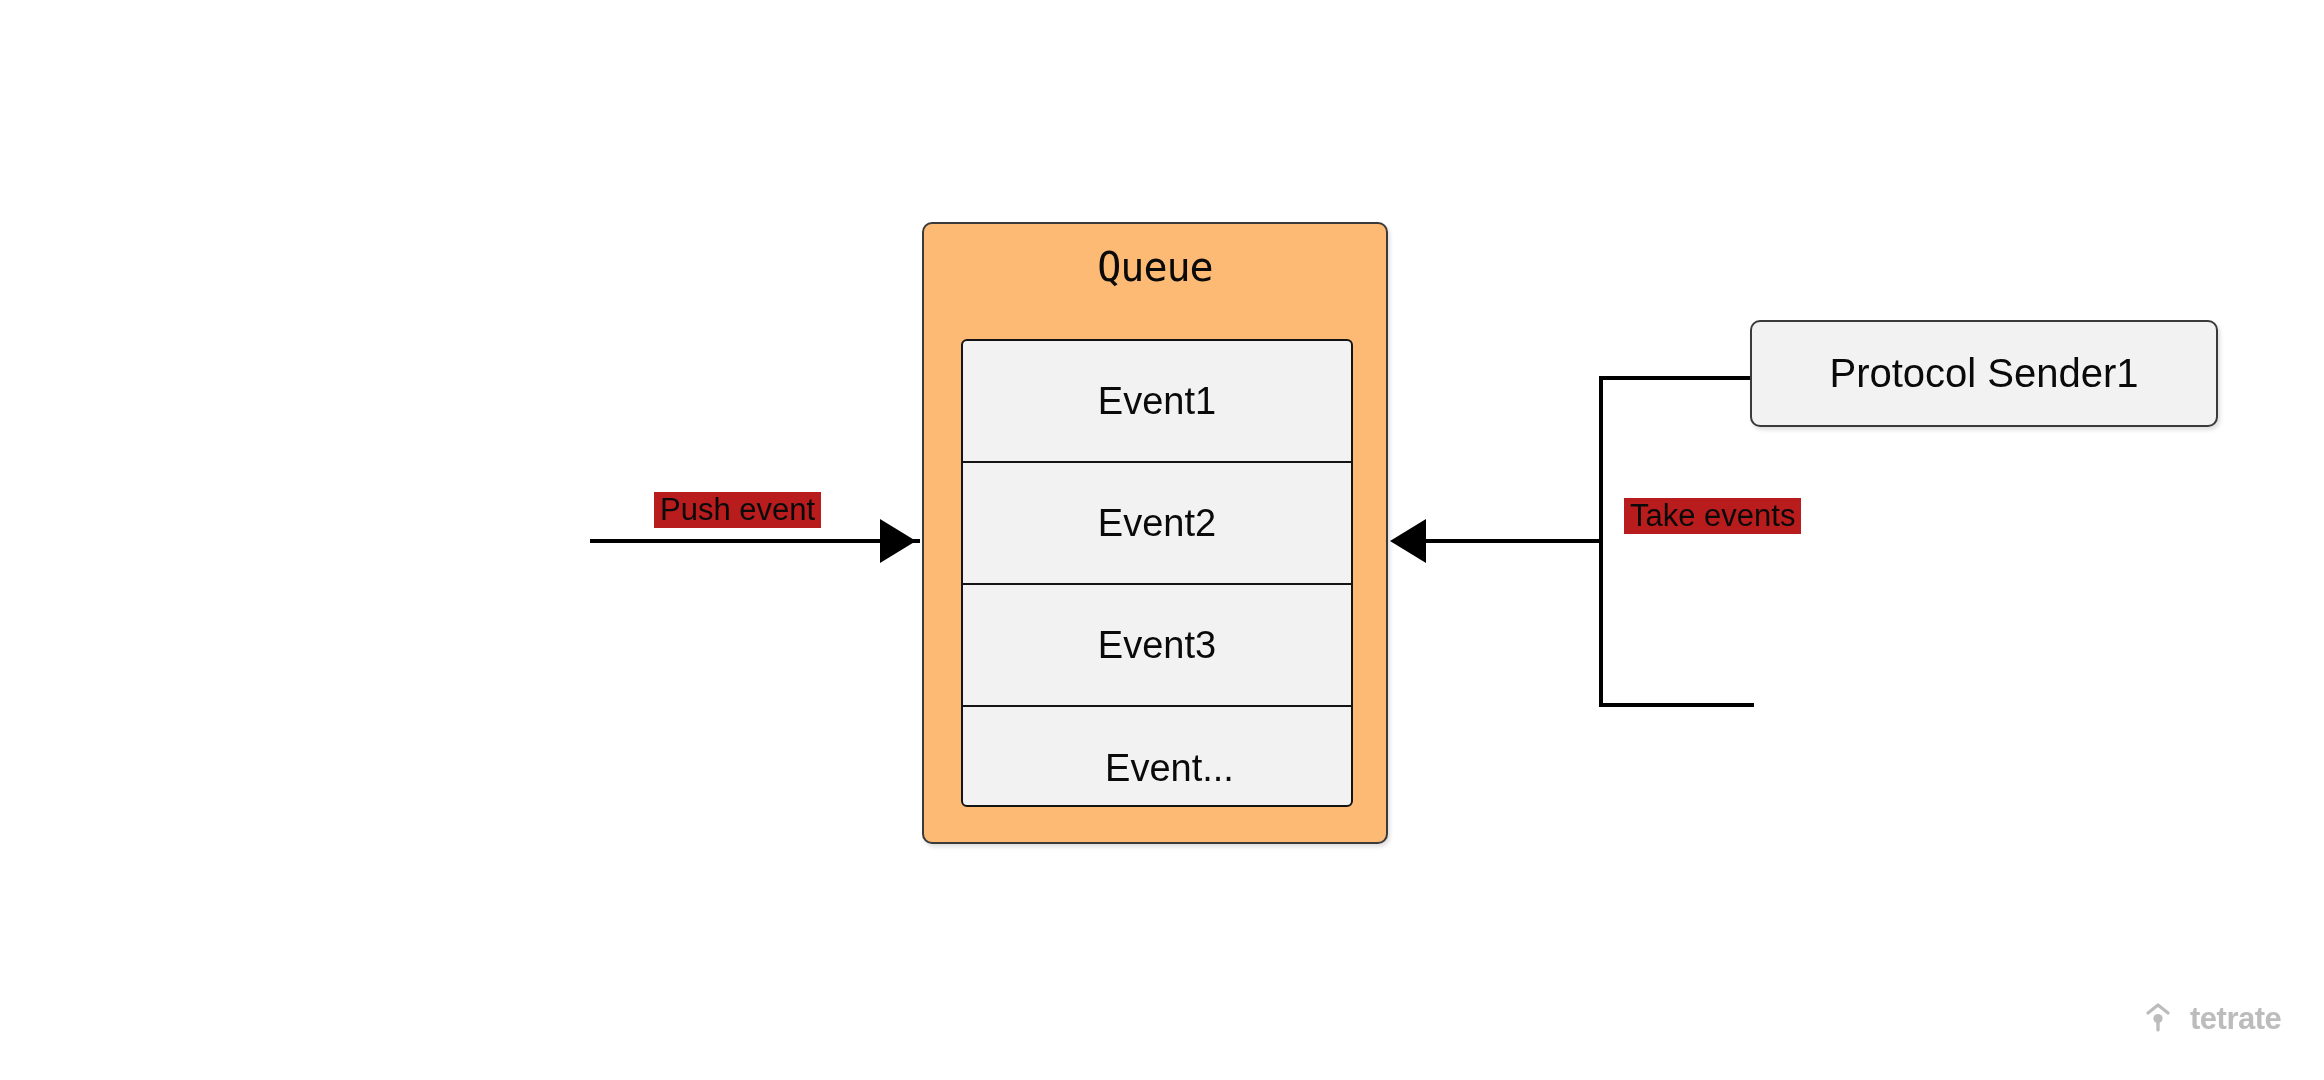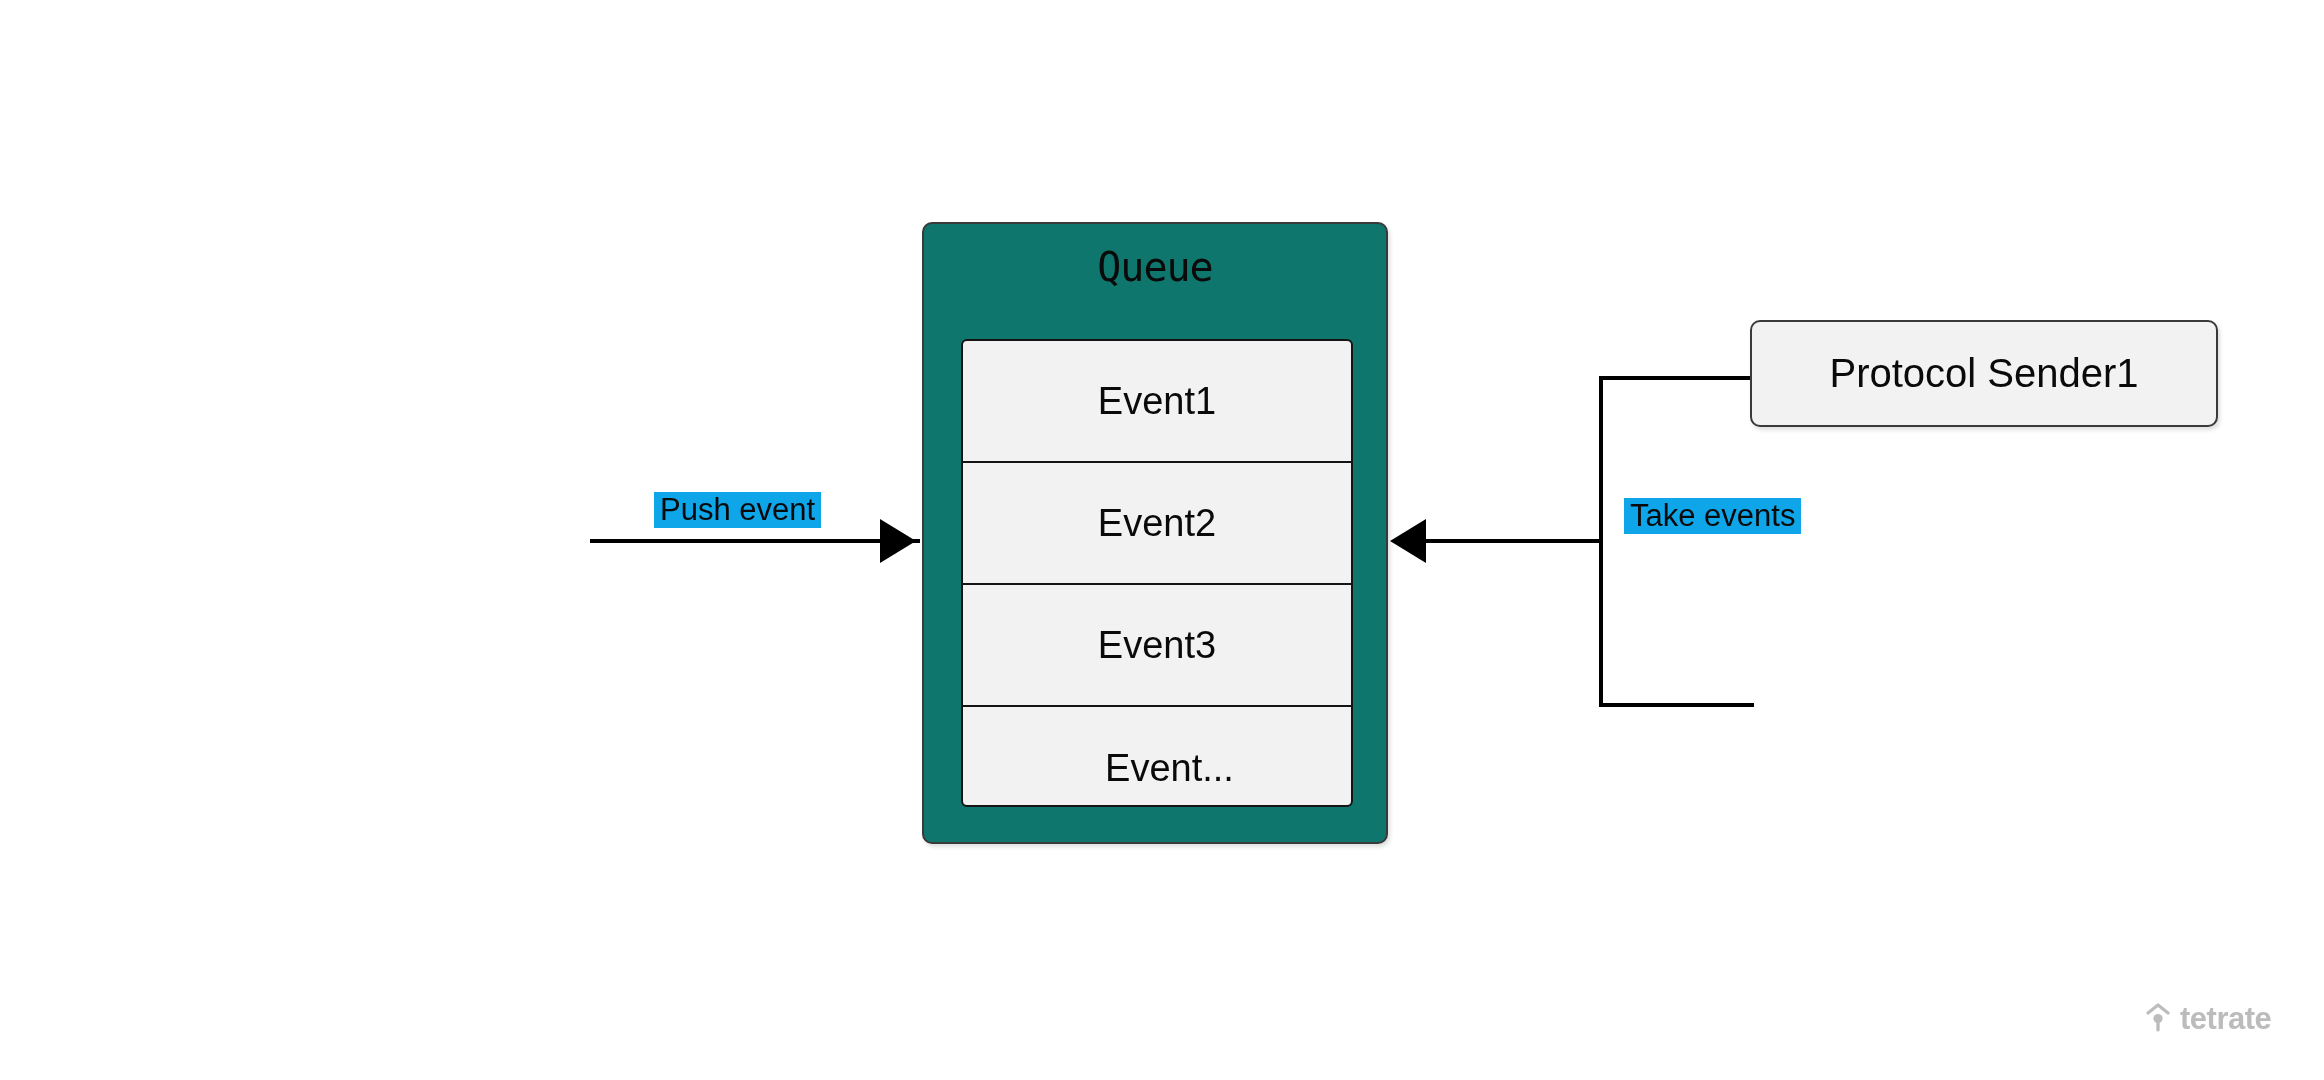--- a/index.html
+++ b/index.html
@@ -52,21 +52,21 @@
     width: 468px; height: 107px;
     font-size: 40px;
   }
 
   
   #queue-node {
     position: absolute;
     box-sizing: border-box;
     left: 922px; top: 222px;
     width: 466px; height: 622px;
-    background: #0f766e;
+    background: #fdba74;
     border: 2px solid #3a3a3a;
     border-radius: 10px;
     box-shadow: 2px 3px 4px rgba(0,0,0,0.13);
   }
   #queue-title {
     position: absolute;
     left: 0; right: 0;
     top: 20px;
     text-align: center;
     font-size: 40px;
@@ -124,33 +124,33 @@
     border-bottom: 22px solid transparent;
     border-right: 36px solid #000000;
   }
 
   
   .edge-label {
     position: absolute;
     font-size: 31px;
     color: #0a0a0a;
     white-space: nowrap;
-    background: #0ea5e9;
+    background: #b91c1c;
     padding: 0 6px;
   }
   #push-event-label  { left: 654px;  top: 492px; }
   #take-events-label { left: 1624px; top: 498px; }
 
   
   #watermark {
     position: absolute;
     left: 2145px; top: 1002px;
     display: flex;
     align-items: center;
-    gap: 9px;
+    gap: 19px;
     opacity: 0.95;
   }
   #watermark-text {
     font-size: 31px;
     font-weight: bold;
     color: #b9b9b9;
     letter-spacing: -0.5px;
     line-height: 1;
   }
   #watermark-logo { display: block; }

